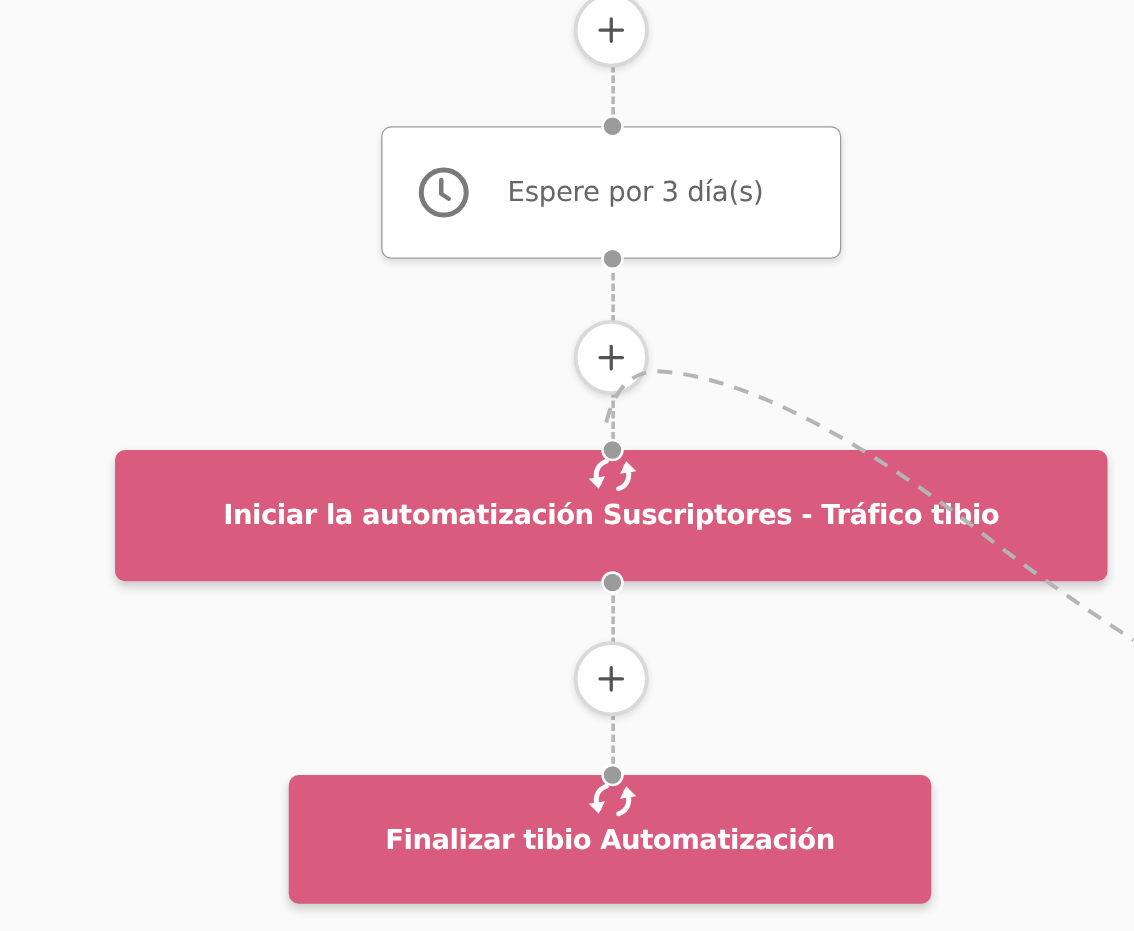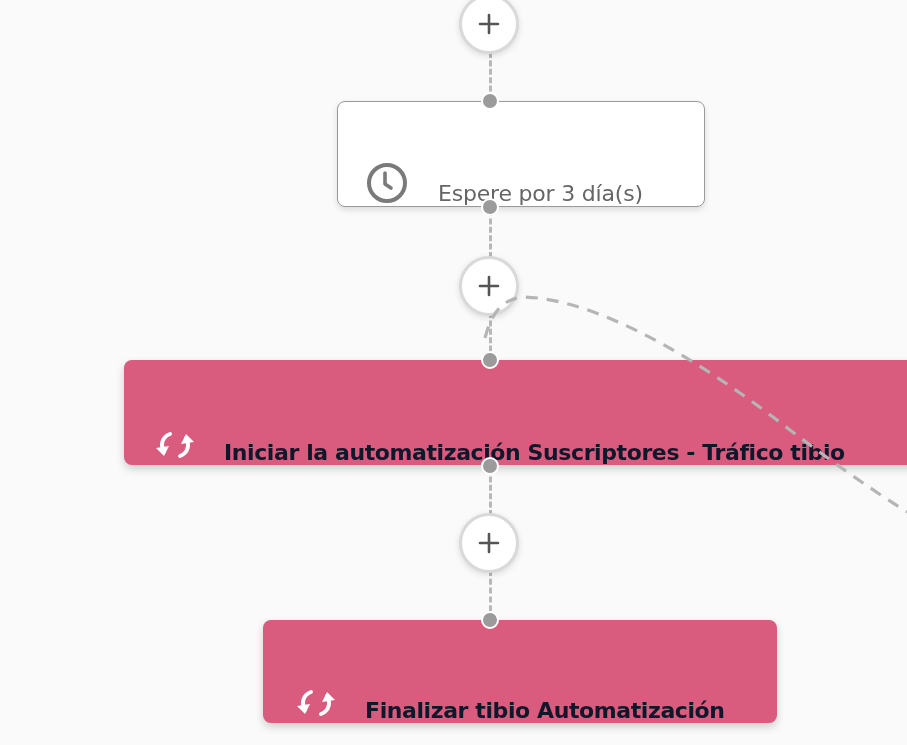--- a/index.html
+++ b/index.html
@@ -22,30 +22,31 @@
       cursor: pointer; left: 459px;
     }
     .add-btn svg { width: 24px; height: 24px; }
     .dot {
       position: absolute; width: 18px; height: 18px; border-radius: 50%;
       background: #9b9b9b; border: 2px solid #fff; box-sizing: border-box;
       left: 481px; z-index: 3;
     }
     .node {
       position: absolute; box-sizing: border-box; border-radius: 8px;
-      display: flex; align-items: flex-end; cursor: pointer; z-index: 2; margin-left: 32px;
+      display: flex; align-items: center; cursor: pointer; z-index: 2;
     }
     .node.wait {
       background: #fff; border: 1.5px solid #9a9a9a;
       box-shadow: 0 3px 6px rgba(0,0,0,0.12);
       color: #666;
     }
     .node.action {
-      background: #d95b7d; color: #0f172a;
+      background: #d95b7d; color: #ffffff;
       box-shadow: 0 4px 8px rgba(0,0,0,0.18);
+      flex-direction: column;
     }
     .node .icon { display: flex; align-items: center; justify-content: center; }
     .node .label { white-space: nowrap; }
     .node.wait .label { font-size: 22px; letter-spacing: -0.2px; }
     .node.action .label { font-size: 22px; font-weight: bold; letter-spacing: -0.4px; }
     .curve { position: absolute; left: 0; top: 0; z-index: 4; pointer-events: none; }
   </style>
 </head>
 <body>
 

